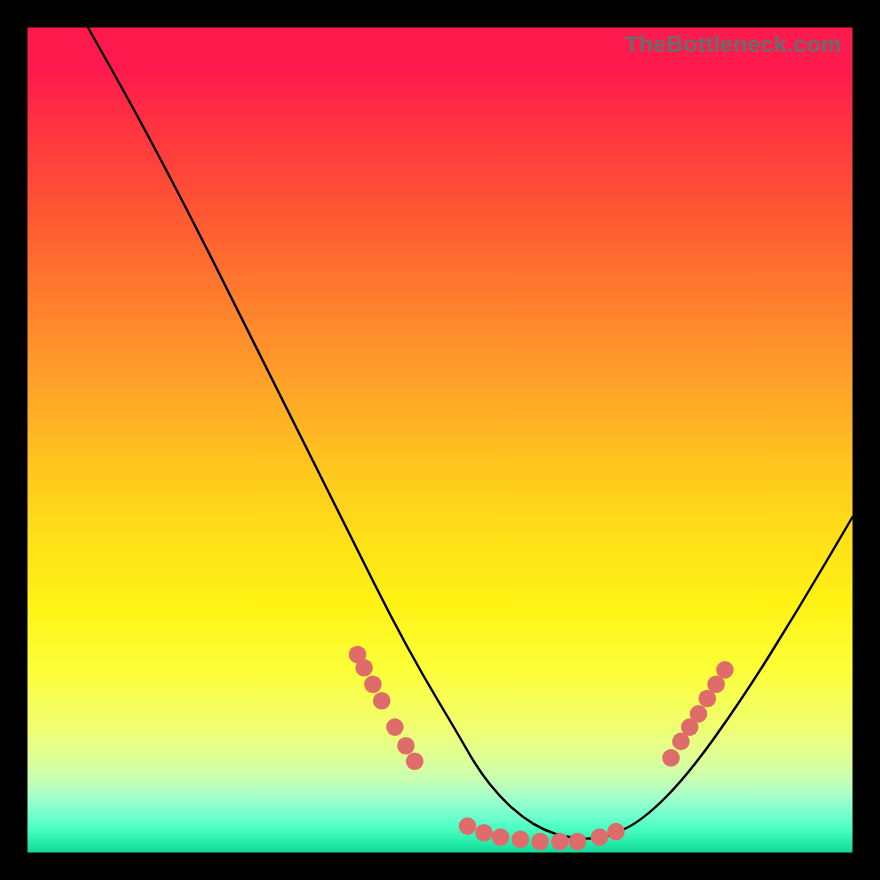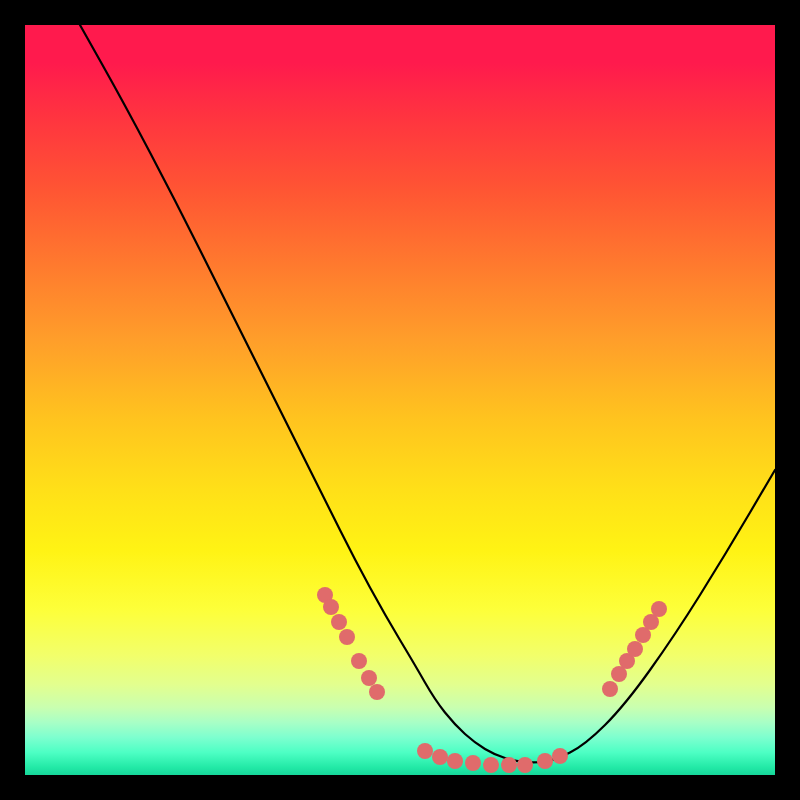--- a/index.html
+++ b/index.html
@@ -72,20 +72,21 @@
   .dot {
     fill: #e06b6b;
     stroke: none;
   }
 </style>
 </head>
 <body>
 
 <div class="frame">
   <div class="plot-area">
+    <div class="watermark">TheBottleneck.com</div>
     <svg class="curve" viewBox="0 0 750 750">
       <path id="main-curve" class="curve-path" d="M 55 0 Q 55 0 77.5 40 Q 100 80 125 127.5 Q 150 175 175 225 Q 200 275 225 325 Q 250 375 275 425 Q 300 475 315 505 Q 330 535 345 562.5 Q 360 590 375 615 Q 390 640 400 657.5 Q 410 675 420 687.5 Q 430 700 440 709 Q 450 718 460 724 Q 470 730 480 733 Q 490 736 500 737 Q 510 738 520 736.5 Q 530 735 545 727.5 Q 560 720 580 700 Q 600 680 625 645 Q 650 610 675 570 Q 700 530 725 487.5 T 750 445"></path>
       <g id="dots">
           <circle cx="300" cy="570" r="8" class="dot"></circle>
           <circle cx="306" cy="582" r="8" class="dot"></circle>
           <circle cx="314" cy="597" r="8" class="dot"></circle>
           <circle cx="322" cy="612" r="8" class="dot"></circle>
           <circle cx="334" cy="636" r="8" class="dot"></circle>
           <circle cx="344" cy="653" r="8" class="dot"></circle>
           <circle cx="352" cy="667" r="8" class="dot"></circle>

